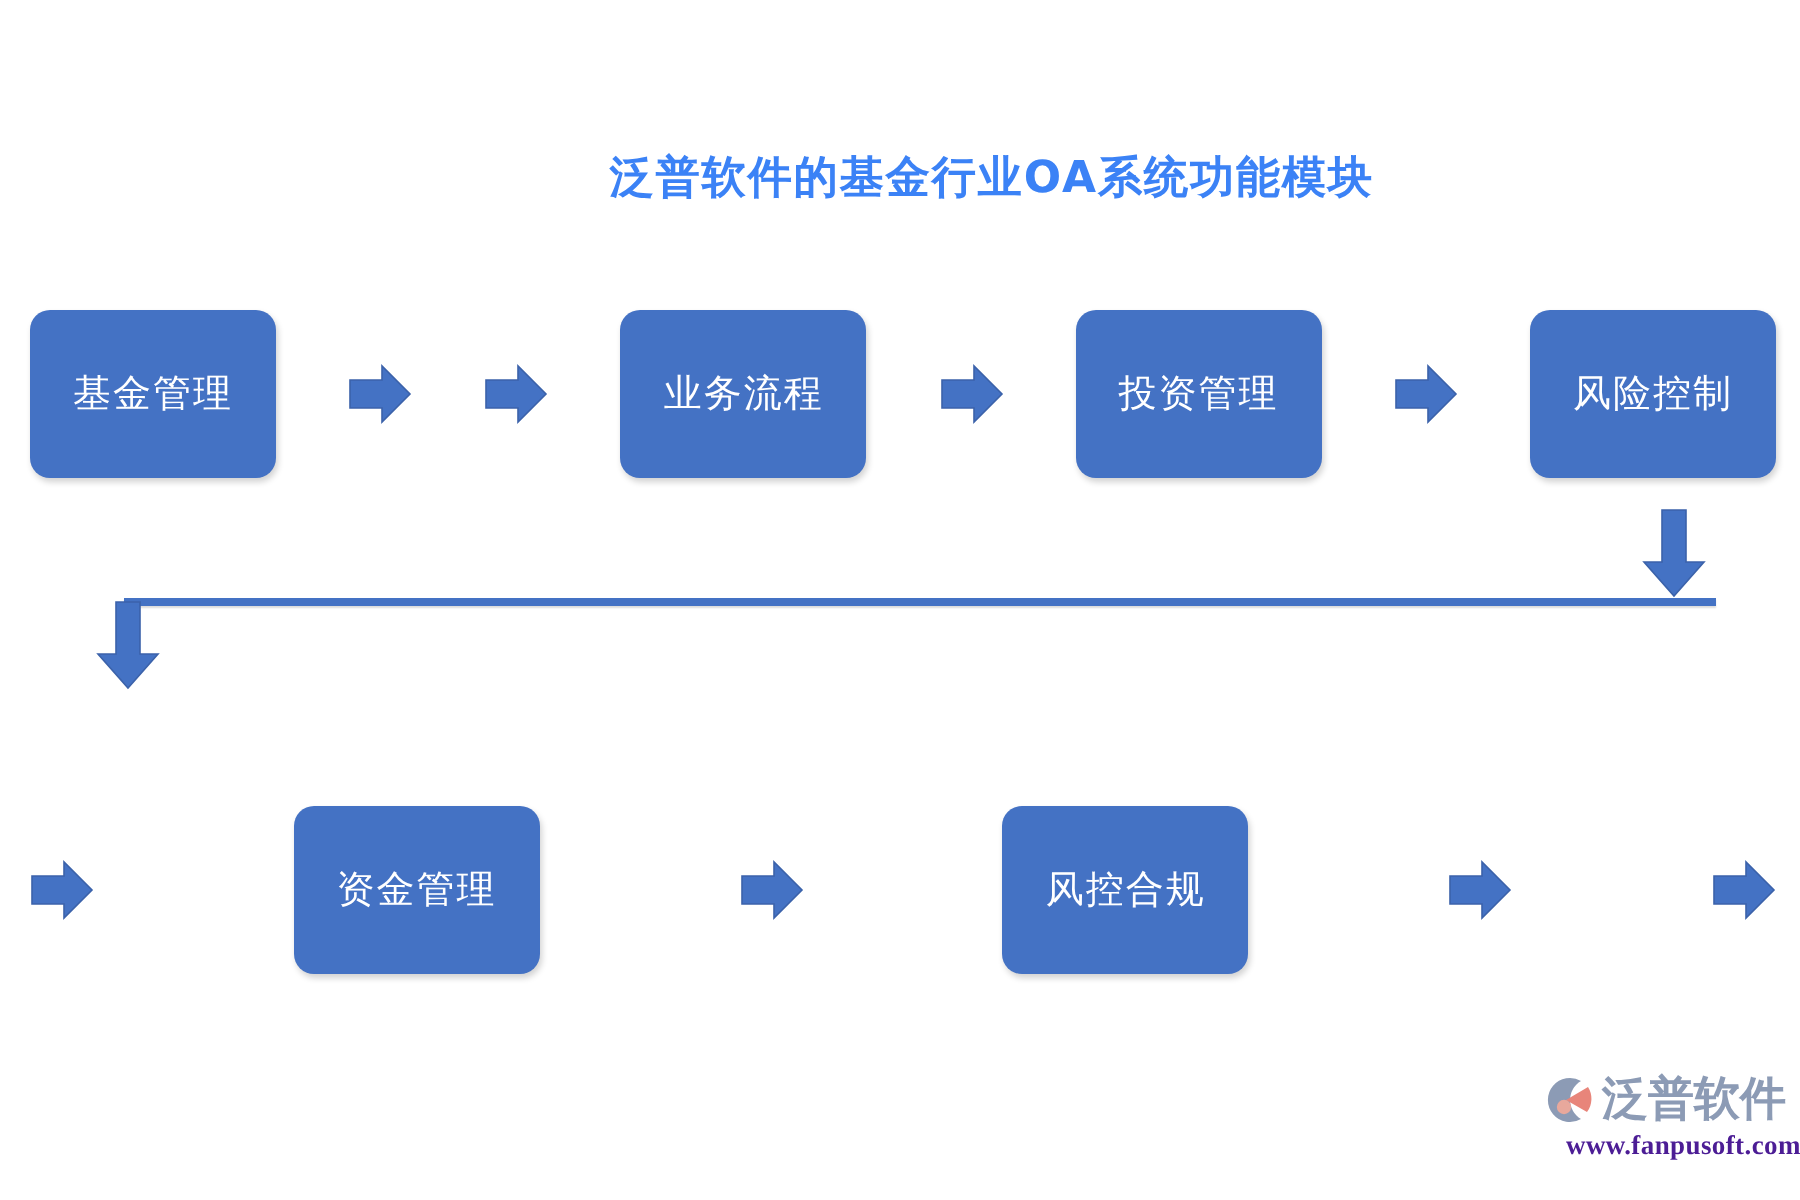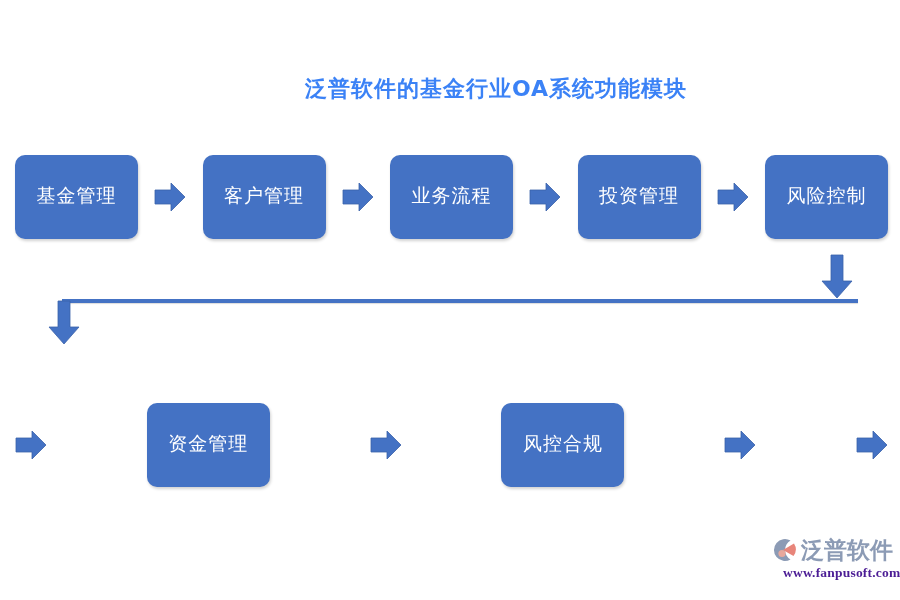--- a/index.html
+++ b/index.html
@@ -63,21 +63,21 @@
     justify-content: center;
     box-sizing: border-box;
     flex: 0 0 auto;
   }
   .node-label {
     color: #ffffff;
     font-size: 19px;
     line-height: 25px;
     text-align: center;
     letter-spacing: 1px;
-    font-family: Liberation Mono, monospace;
+    font-family: Liberation Sans, sans-serif;
     white-space: pre-line;
   }
 
   
   .arrow-right {
     width: 32px;
     height: 34px;
     flex: 0 0 auto;
     position: relative;
   }
@@ -152,23 +152,20 @@
     <div class="node">
       <span class="node-label">基金管理</span>
     </div>
 
     <span class="arrow-right">
       <svg width="32" height="34" viewBox="0 0 32 34" xmlns="http://www.w3.org/2000/svg">
         <path d="M1 10 L17 10 L17 3 L31 17 L17 31 L17 24 L1 24 Z" fill="#4472C4" stroke="#3B62AA" stroke-width="0.8"></path>
       </svg>
     </span>
 
-    <div class="node">
-      <span class="node-label">客户管理</span>
-    </div>
 
     <span class="arrow-right">
       <svg width="32" height="34" viewBox="0 0 32 34" xmlns="http://www.w3.org/2000/svg">
         <path d="M1 10 L17 10 L17 3 L31 17 L17 31 L17 24 L1 24 Z" fill="#4472C4" stroke="#3B62AA" stroke-width="0.8"></path>
       </svg>
     </span>
 
     <div class="node">
       <span class="node-label">业务流程</span>
     </div>

